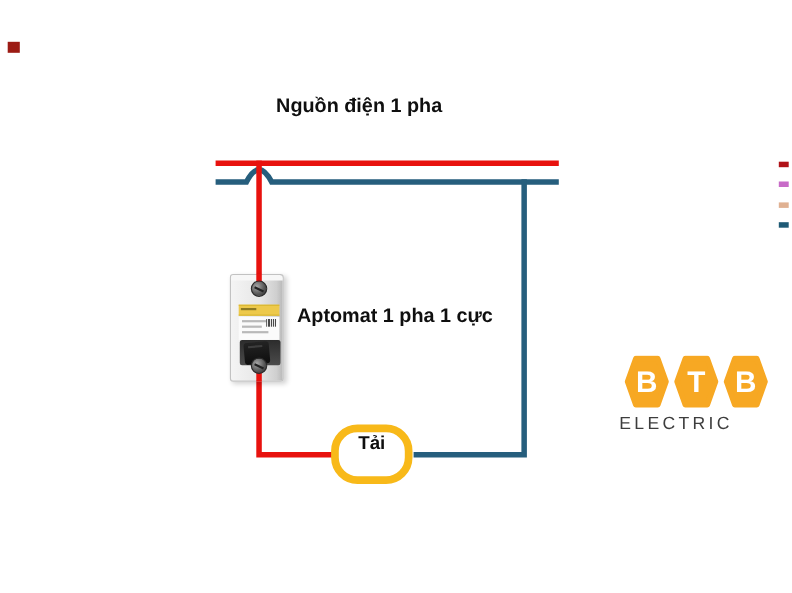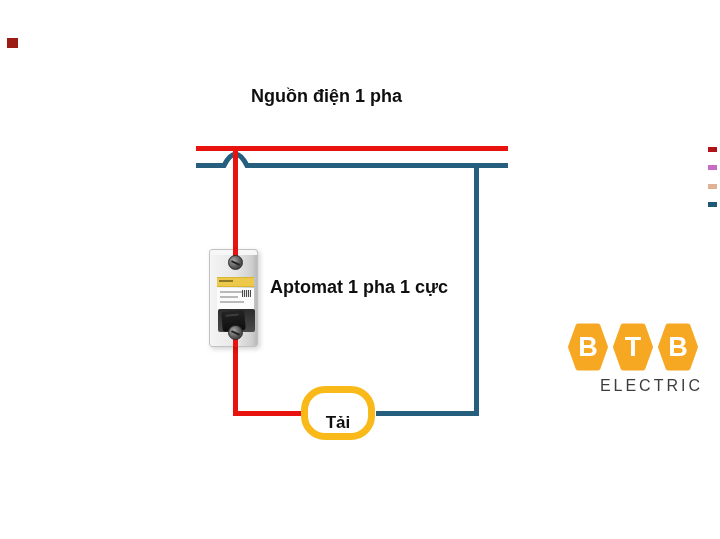--- a/index.html
+++ b/index.html
@@ -49,32 +49,32 @@
   .screw{position:absolute;left:23px;width:15px;height:15px;border-radius:50%;
          background:radial-gradient(circle at 35% 35%,#a8a8a8,#595959 55%,#2e2e2e 95%);
          border:1px solid #2a2a2a;box-sizing:border-box;}
   .screw::after{content:"";position:absolute;left:2px;top:6px;width:9px;height:2px;background:#222;transform:rotate(25deg);}
   .screw-top{top:6px;}
   .screw-bottom{top:76px;}
 
   
   .load-box{position:absolute;left:301px;top:386px;width:74px;height:54px;box-sizing:border-box;
             background:#fff;border:7px solid var(--load_border_yellow,#f8b919);border-radius:24px;
-            display:flex;align-items:flex-end;justify-content:center;z-index:2;
+            display:flex;align-items:flex-start;justify-content:center;z-index:2;
             font-size:17px;font-weight:bold;}
 
   
   .logo{position:absolute;left:563px;top:323px;width:140px;z-index:1;}
   .hex-row{display:flex;justify-content:center;gap:3px;}
   .hex{position:relative;width:42px;height:48px;}
   .hex svg{position:absolute;left:0;top:0;}
   .hex-poly{fill:var(--logo_yellow,#f7a823);stroke:var(--logo_yellow,#f7a823);stroke-width:5;stroke-linejoin:round;}
   .hex span{position:absolute;left:0;top:0;width:100%;height:100%;display:flex;align-items:center;justify-content:center;
             color:#fff;font-size:27px;font-weight:bold;}
-  .logo-sub{margin-top:6px;text-align:right;font-size:16px;letter-spacing:3px;color:#3d3d3d;font-weight:400;}
+  .logo-sub{margin-top:6px;text-align:left;font-size:16px;letter-spacing:3px;color:#3d3d3d;font-weight:400;}
 </style>
 </head>
 <body>
 
 <div class="canvas">
 
   <div class="corner-square"></div>
 
   <div class="title">Nguồn điện 1 pha</div>
 

